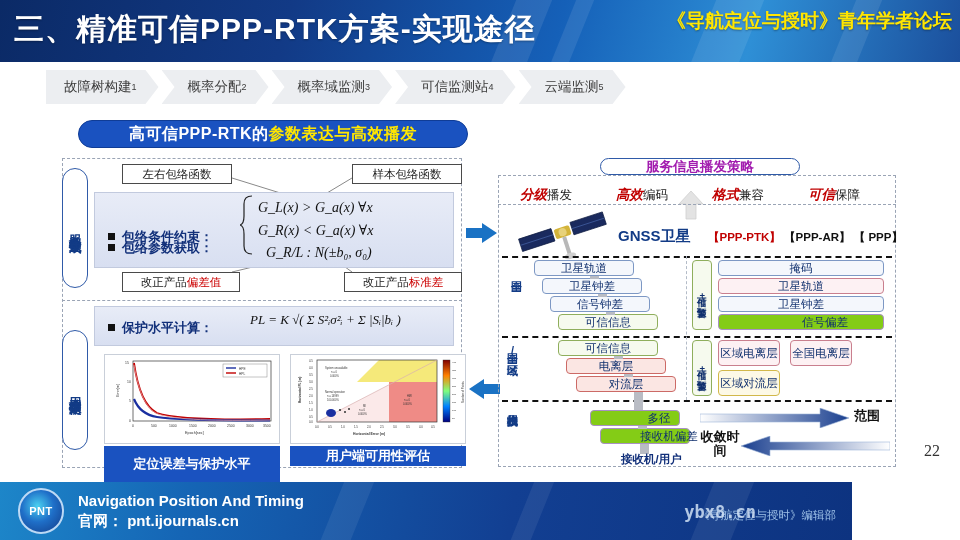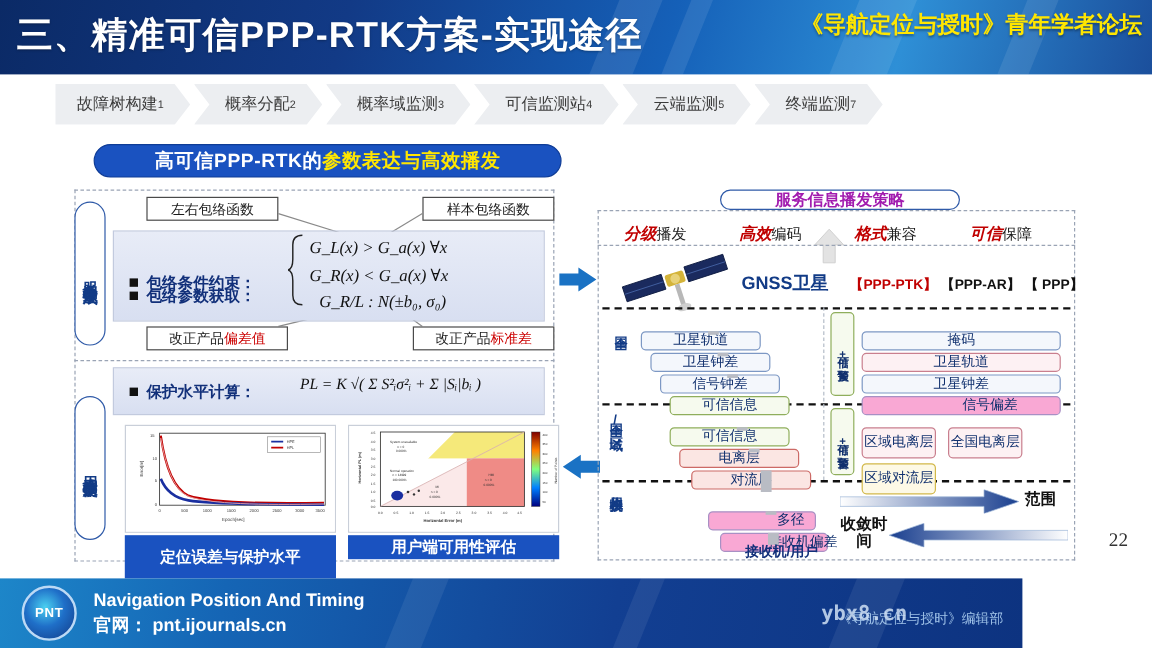--- a/index.html
+++ b/index.html
@@ -122,27 +122,27 @@
     writing-mode:vertical-rl; text-orientation:upright; line-height:1.05;
     letter-spacing:0px;
   }
   .dashline{
     position:absolute; height:0; border-top:2.5px dashed #111;
   }
   .nbox{
     position:absolute; border-radius:4px; background:#fff;
     font-size:11.5px; color:#10306e; text-align:center;
     display:flex; align-items:center; justify-content:center;
-    white-space:nowrap; line-height:1.08;margin-top:16px;
+    white-space:nowrap; line-height:1.08;
   }
   .n-blue{ border:1.2px solid #7d98c4; background:#f4f7fc; }
   .n-green{ border:1.2px solid #8fae5c; background:#f6faee; }
   .n-pink{ border:1.2px solid #c97f8e; background:#fdf1f3; }
   .n-red{ border:1.2px solid #cc6a66; background:#fbe6e3; }
-  .n-purple{ border:1.2px solid #a890c4; background:#f9a8d4;padding-left:48px; }
+  .n-purple{ border:1.2px solid #a890c4; background:#84cc16;padding-left:48px; }
   .n-yellow{ border:1.2px solid #d2b84a; background:#fdf9e6; }
   .vchip{
     position:absolute; width:20px;
     border:1.2px solid #8fae5c; border-radius:4px; background:#f6faee;
     color:#10306e; font-size:9.5px; font-weight:bold;
     writing-mode:vertical-rl; text-orientation:upright;
     display:flex; align-items:center; justify-content:center; line-height:1;
   }
   .greyarrow{
     position:absolute; width:9px; background:#b9bcc4;
@@ -215,24 +215,20 @@
     <span>概率域监测</span>
       <sup>3</sup>
   </div>
   <div class="crumb">
     <span>可信监测站</span>
       <sup>4</sup>
   </div>
   <div class="crumb">
     <span>云端监测</span>
       <sup>5</sup>
-  </div>
-  <div class="crumb">
-    <span>终端监测</span>
-      <sup>7</sup>
   </div>
 </div>
 
 <div class="pill">
   <span>高可信PPP-RTK的</span>
     <span class="hl">参数表达与高效播发</span>
 </div>
 
 <div class="lpanel"></div>
 

